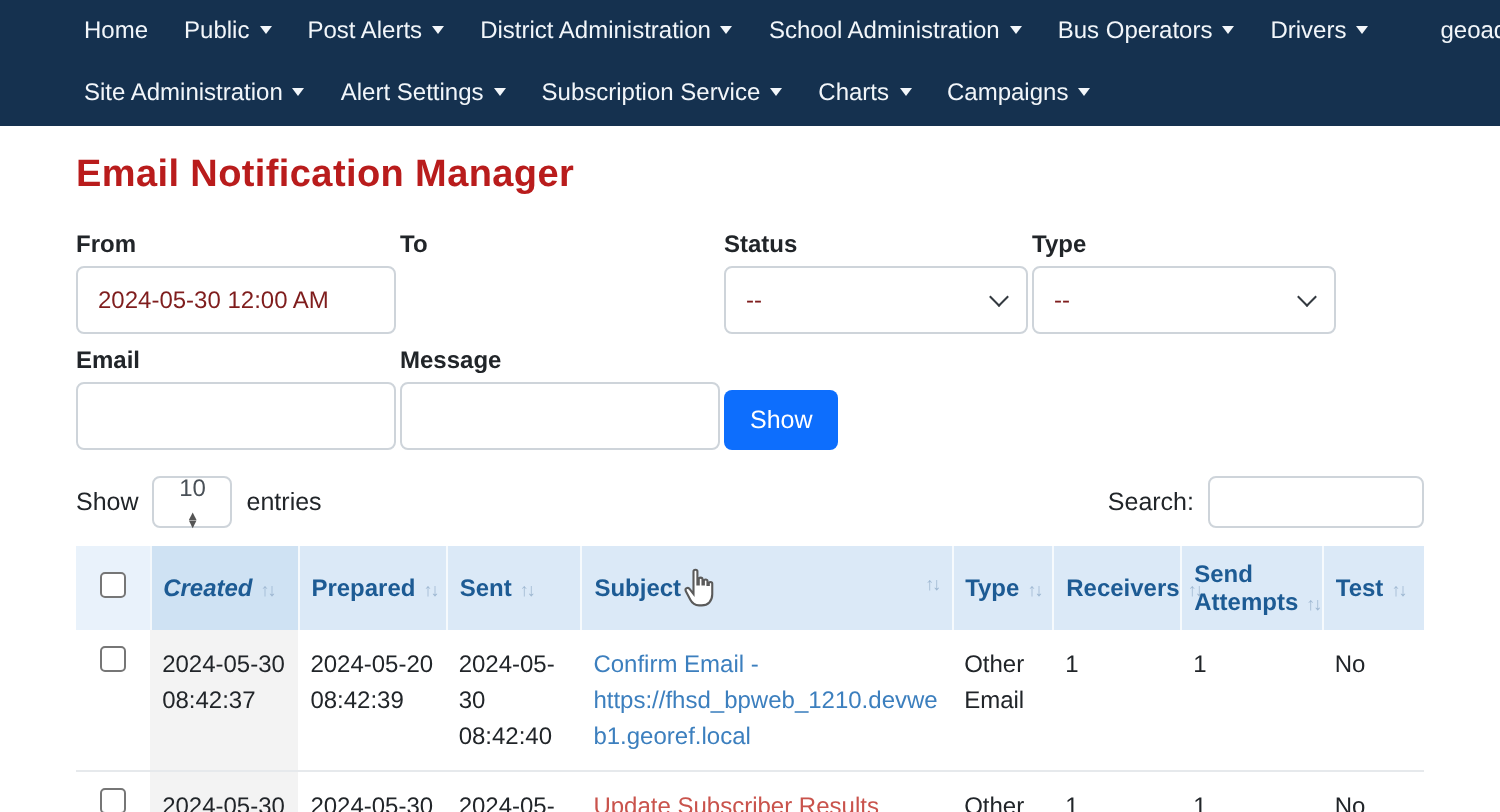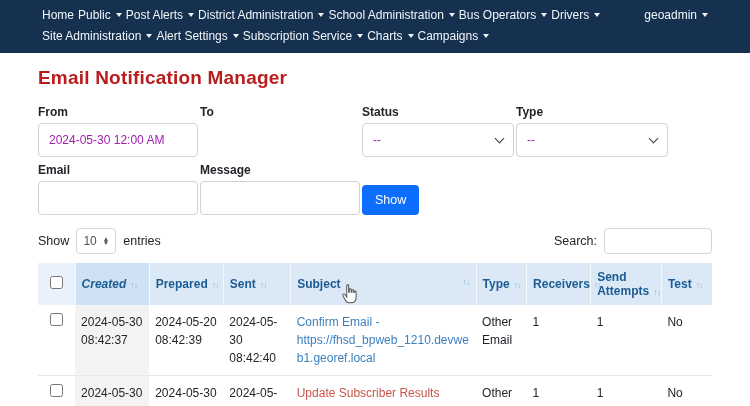--- a/index.html
+++ b/index.html
@@ -1,48 +1,48 @@
 <!DOCTYPE html>
 <html style="--navy: #15314f; --primary: #0d6efd; --link_blue: #3c7fbe; --link_red: #c9534c; --header_bg: #dbe9f7; --header_text: #1d5b94;"><head>
 <meta charset="utf-8">
 <style>
   * { margin:0; padding:0; box-sizing:border-box; }
   html,body { width:750px; height:406px; overflow:hidden; background:#fff;
     font-family:"Liberation Sans", sans-serif; }
   
   .navbar { background:var(--navy,#15314f); padding:8px 42px 10px 42px; color:#f2f6fa; }
-  .nav-row { display:flex; align-items:center; gap:4px; }
-  .nav-row + .nav-row { margin-top:7px; }
+  .nav-row { display:flex; align-items:center; gap:18px; }
+  .nav-row + .nav-row { margin-top:17px; }
   .nav-item { font-size:12px; color:#f2f6fa; cursor:pointer; white-space:nowrap;
     display:inline-flex; align-items:center; gap:5px; text-decoration:none; }
   .caret { width:0; height:0; border-left:3.5px solid transparent;
     border-right:3.5px solid transparent; border-top:4px solid #f2f6fa; display:inline-block; }
   .nav-spacer { flex:1; }
   
   .content { padding:14px 38px 0 38px; position:relative; }
   h1.page-title { font-size:19px; font-weight:bold; color:#b91c1c; letter-spacing:.2px; }
   
   .filter-grid { display:grid; grid-template-columns:160px 160px 152px 152px;
     column-gap:2px; margin-top:10px; }
   .field label { display:block; font-size:12px; font-weight:bold; color:#212529; margin:6px 0 4px; }
   .field input, .fake-select {
     width:100%; height:29px; border:1px solid #ced4da; border-radius:4px;
-    font-size:12px; color:#a21caf; padding:16px 10px; background:#fff;
+    font-size:12px; color:#7f1d1d; padding:16px 10px; background:#fff;
     font-family:"Liberation Sans", sans-serif; }
   .fake-select { display:flex; align-items:center; justify-content:space-between; cursor:pointer; }
   .chev { width:7px; height:7px; border-right:1.6px solid #343a40; border-bottom:1.6px solid #343a40;
     transform:rotate(45deg); margin-top:-4px; }
   .btn-primary { background:var(--primary,#0d6efd); color:#fff; border:none; border-radius:4px;
     height:30px; padding:0 13px; font-size:12.5px; cursor:pointer; align-self:end;
     justify-self:start; margin-top:6px; font-family:"Liberation Sans", sans-serif; }
   
   .controls { display:flex; align-items:center; margin-top:13px; font-size:12.5px; color:#212529; }
   .len-select { display:inline-flex; align-items:center; justify-content:center; gap:6px;
     border:1px solid #ced4da; border-radius:4px; height:26px; min-width:40px; padding:0 6px;
-    margin:0 7px; font-size:12px; color:#495057; cursor:pointer; }
+    margin:0 7px; font-size:12px; color:#495057; cursor:pointer;flex-direction:column; }
   .updown { display:inline-flex; flex-direction:column; line-height:4px; font-size:6.5px; color:#555; }
   .controls .spacer { flex:1; }
   .search-wrap { display:flex; align-items:center; gap:7px; font-size:12.5px; }
   .search-wrap input { width:108px; height:26px; border:1px solid #ced4da; border-radius:4px;
     padding:0 8px; font-size:12px; font-family:"Liberation Sans", sans-serif; }
   
   table.grid { width:100%; border-collapse:collapse; margin-top:9px; table-layout:fixed; }
   .grid th { background:#dbe9f7; color:#1d5b94; font-size:12px; font-weight:bold; text-align:left;
     padding:7px 6px; vertical-align:middle; border-left:1px solid rgba(255,255,255,.75); cursor:pointer; }
   .grid th:first-child { background:#e9f2fb; border-left:none; text-align:center; }

